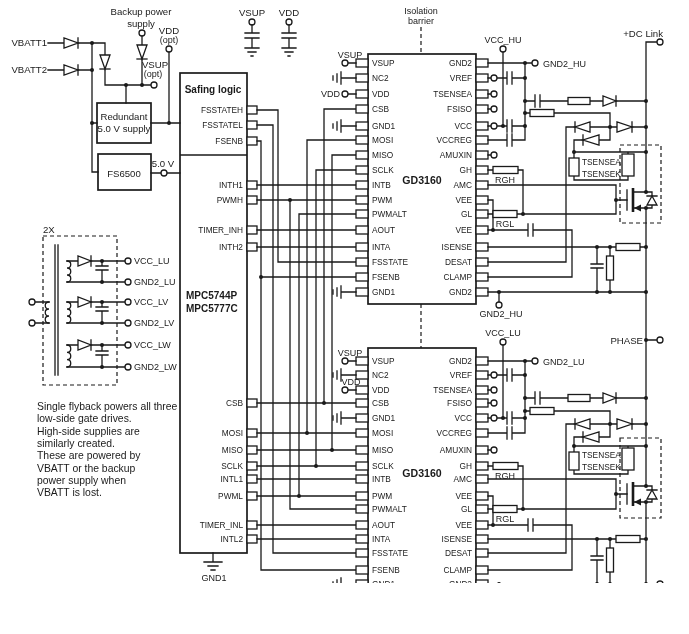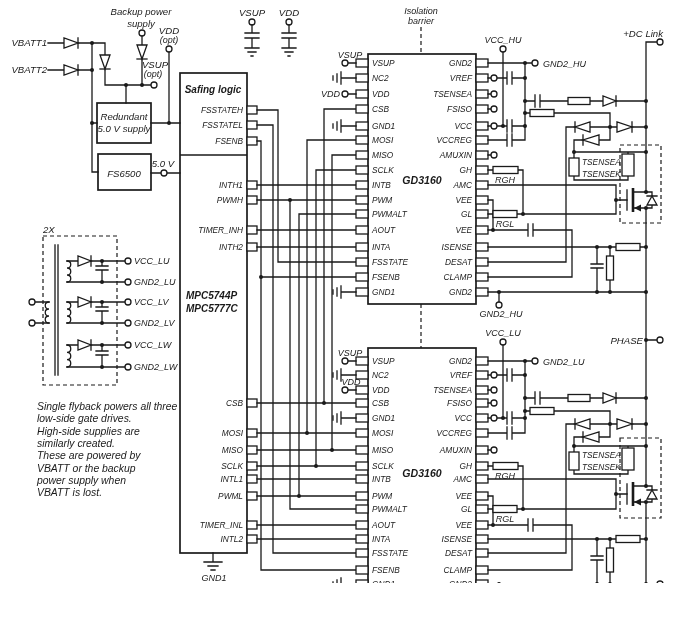--- a/index.html
+++ b/index.html
@@ -1,16 +1,16 @@
 <!DOCTYPE html>
 <html><head>
 <meta charset="utf-8">
 <style>
   html,body{margin:0;padding:0;background:#fff;}
-  #stage{position:relative;width:689px;height:583px;background:#fff;overflow:hidden;font-style:italic;}
+  #stage{position:relative;width:689px;height:583px;background:#fff;overflow:hidden;}
   svg{position:absolute;left:0;top:0;}
   .w{stroke:#1a1a1a;stroke-width:1.3;fill:none;stroke-linecap:square;}
   .w2{stroke:#1a1a1a;stroke-width:1.7;fill:none;}
   .ch{stroke:#1a1a1a;stroke-width:2.6;fill:none;}
   .dsh{stroke:#1a1a1a;stroke-width:1.2;fill:none;stroke-dasharray:4 3;}
   .comp{fill:#fff;stroke:#1a1a1a;stroke-width:1.3;}
   .dot{fill:#1a1a1a;stroke:none;}
   .term{fill:#fff;stroke:#1a1a1a;stroke-width:1.3;}
   text{font-family:"Liberation Sans","DejaVu Sans",sans-serif;fill:#1a1a1a;}
   .t8{font-size:8.3px;}

